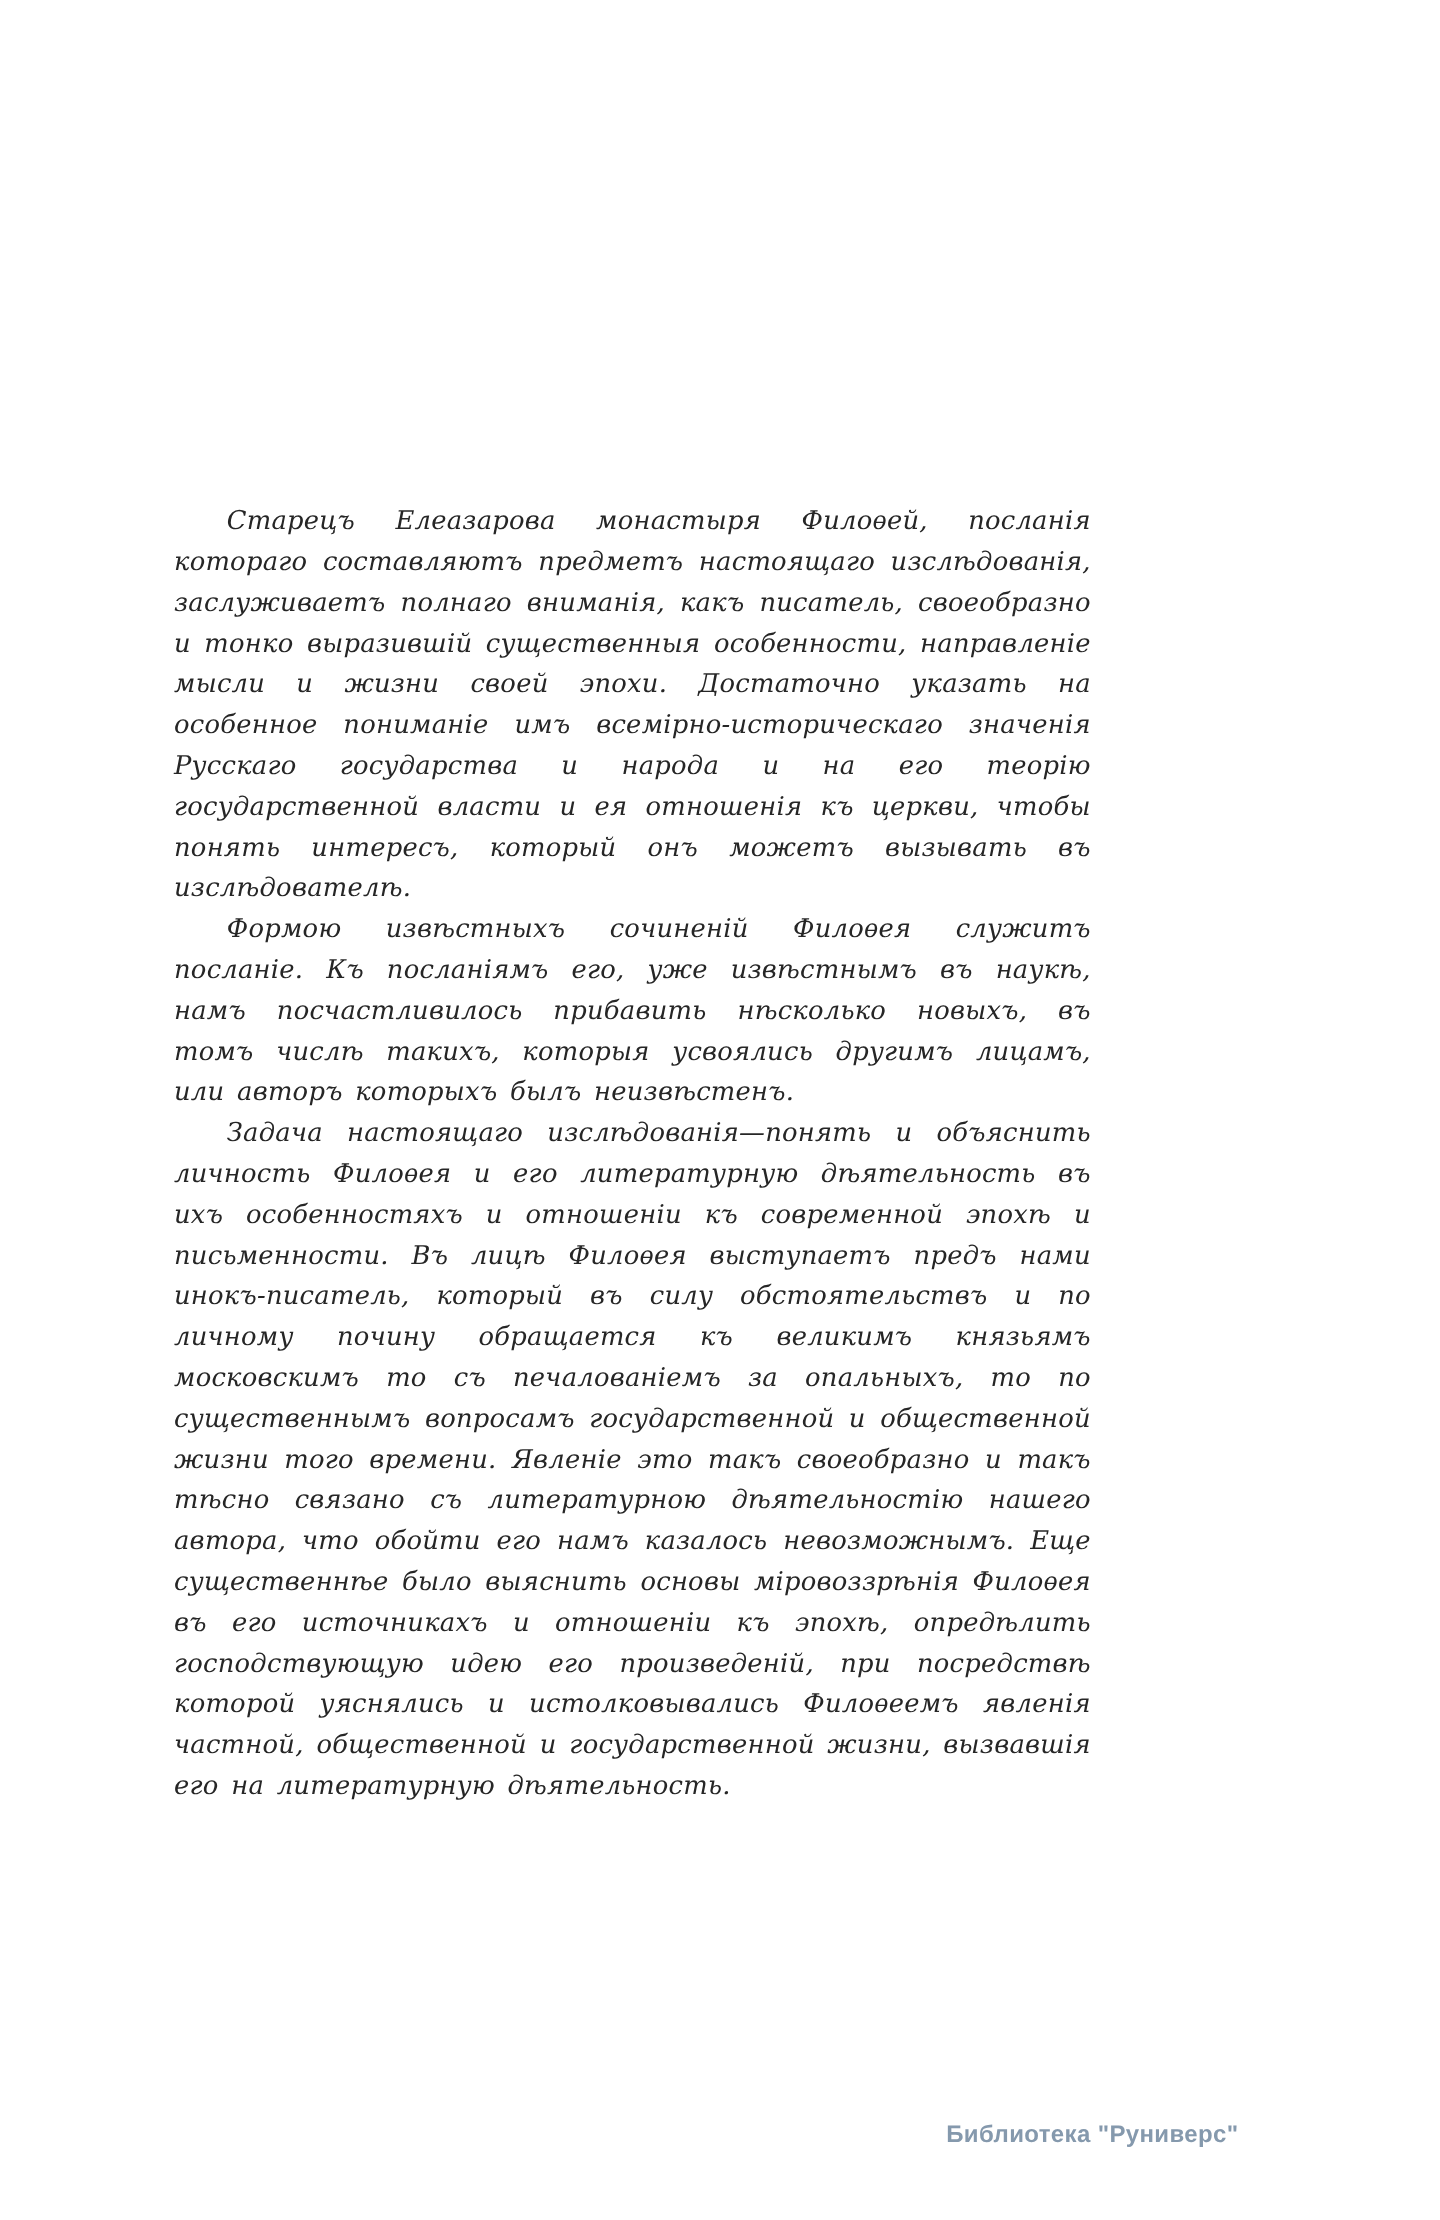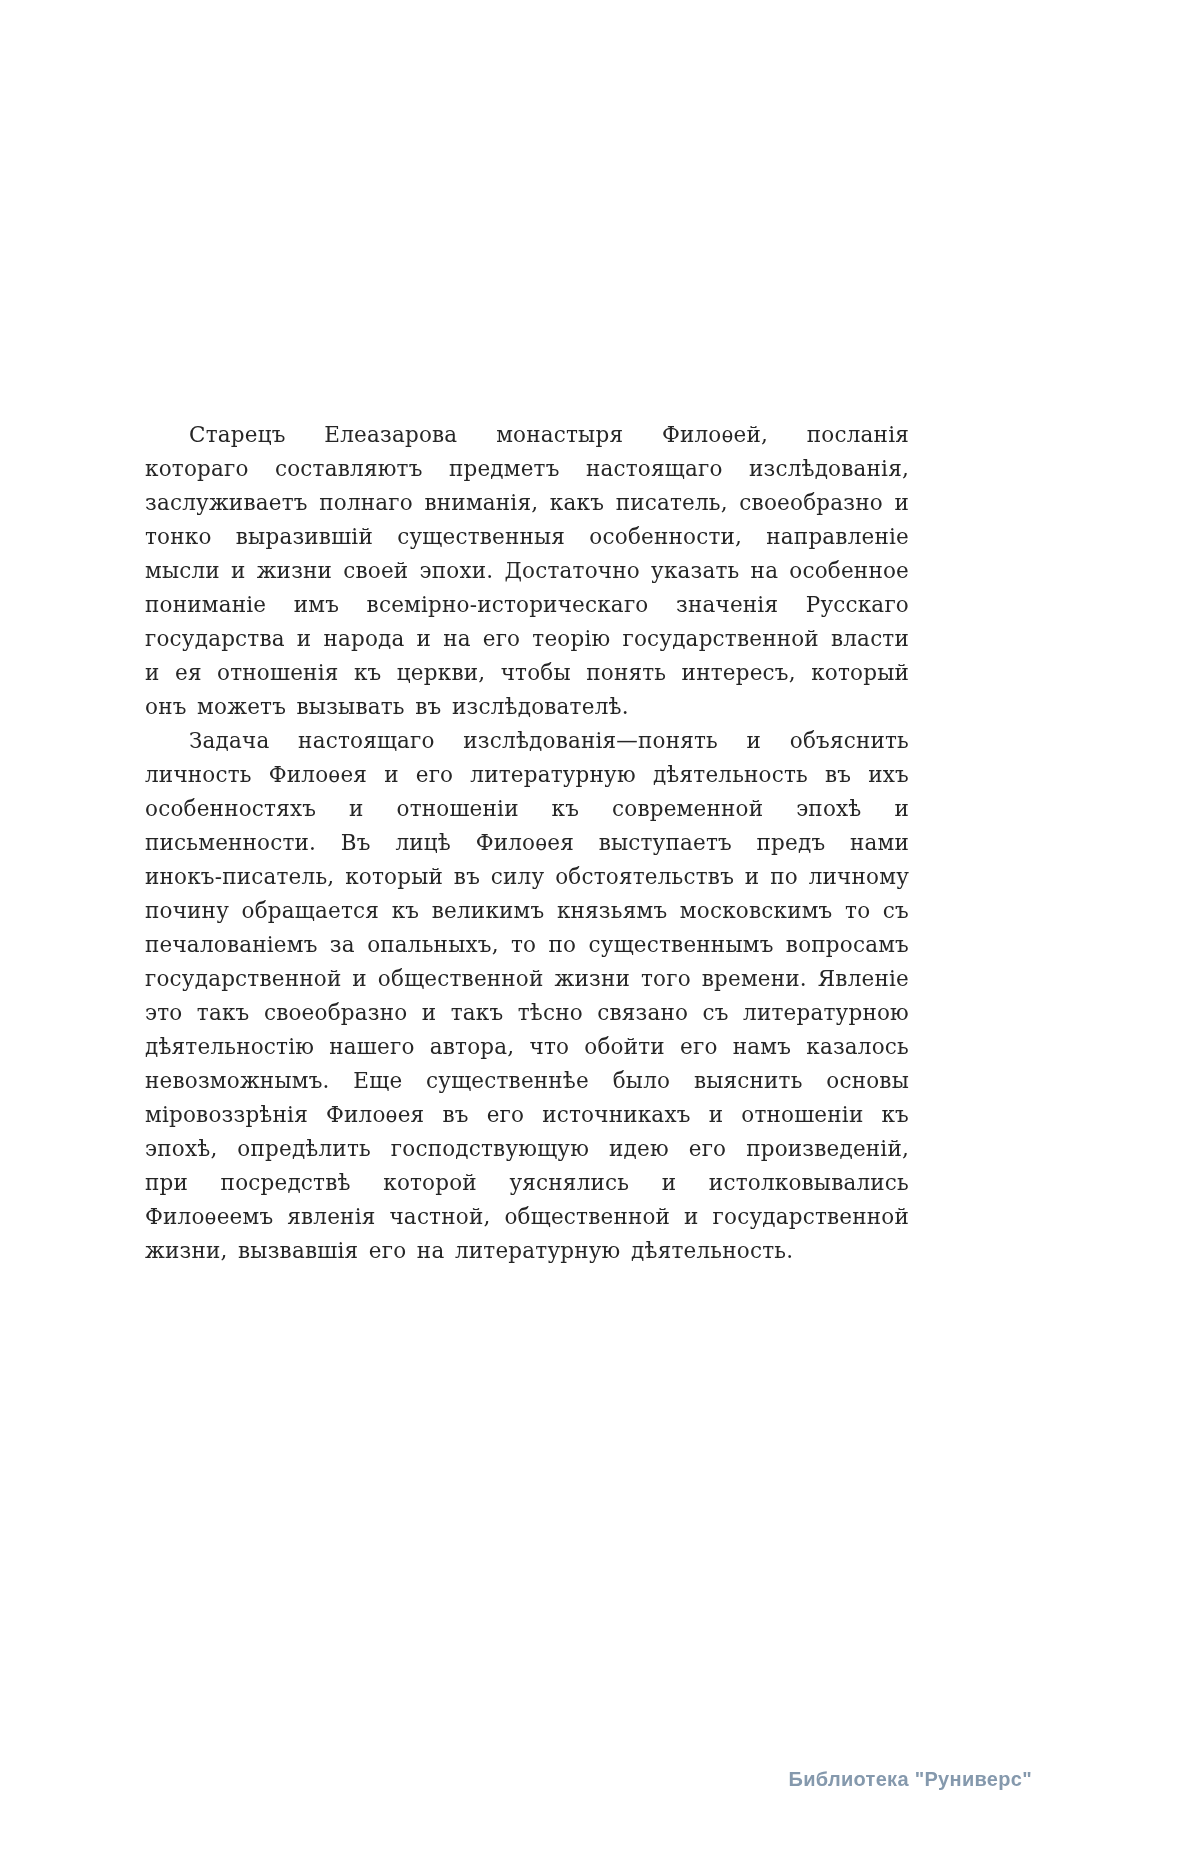--- a/index.html
+++ b/index.html
@@ -23,20 +23,21 @@
     position: absolute;
     left: 145px;
     top: 418px;
     width: 764px;
     color: #262626;
     font-size: 21.5px;
     line-height: 34px;
     text-align: justify;
     letter-spacing: 0.2px;
     word-spacing: 3.5px;
+    font-style: italic;
   }
   .text-block p {
     margin: 0;
     text-indent: 44px;
     text-align: justify;
   }
   .watermark {
     position: absolute;
     right: 168px;
     top: 1768px;
@@ -48,18 +49,19 @@
     white-space: nowrap;
   }
 </style>
 </head>
 <body>
 
 <div class="scan-page">
 
   <div class="text-block">
     <p>Старецъ Елеазарова монастыря Филоѳей, посланія котораго составляютъ предметъ настоящаго изслѣдованія, заслуживаетъ полнаго вниманія, какъ писатель, своеобразно и тонко выразившій существенныя особенности, направленіе мысли и жизни своей эпохи. Достаточно указать на особенное пониманіе имъ всемірно-историческаго значенія Русскаго государства и народа и на его теорію государственной власти и ея отношенія къ церкви, чтобы понять интересъ, который онъ можетъ вызывать въ изслѣдователѣ.</p>
+    <p>Формою извѣстныхъ сочиненій Филоѳея служитъ посланіе. Къ посланіямъ его, уже извѣстнымъ въ наукѣ, намъ посчастливилось прибавить нѣсколько новыхъ, въ томъ числѣ такихъ, которыя усвоялись другимъ лицамъ, или авторъ которыхъ былъ неизвѣстенъ.</p>
     <p>Задача настоящаго изслѣдованія—понять и объяснить личность Филоѳея и его литературную дѣятельность въ ихъ особенностяхъ и отношеніи къ современной эпохѣ и письменности. Въ лицѣ Филоѳея выступаетъ предъ нами инокъ-писатель, который въ силу обстоятельствъ и по личному почину обращается къ великимъ князьямъ московскимъ то съ печалованіемъ за опальныхъ, то по существеннымъ вопросамъ государственной и общественной жизни того времени. Явленіе это такъ своеобразно и такъ тѣсно связано съ литературною дѣятельностію нашего автора, что обойти его намъ казалось невозможнымъ. Еще существеннѣе было выяснить основы міровоззрѣнія Филоѳея въ его источникахъ и отношеніи къ эпохѣ, опредѣлить господствующую идею его произведеній, при посредствѣ которой уяснялись и истолковывались Филоѳеемъ явленія частной, общественной и государственной жизни, вызвавшія его на литературную дѣятельность.</p>
   </div>
 
   <div class="watermark">Библиотека "Руниверс"</div>
 
 </div>
 
 </body></html>

